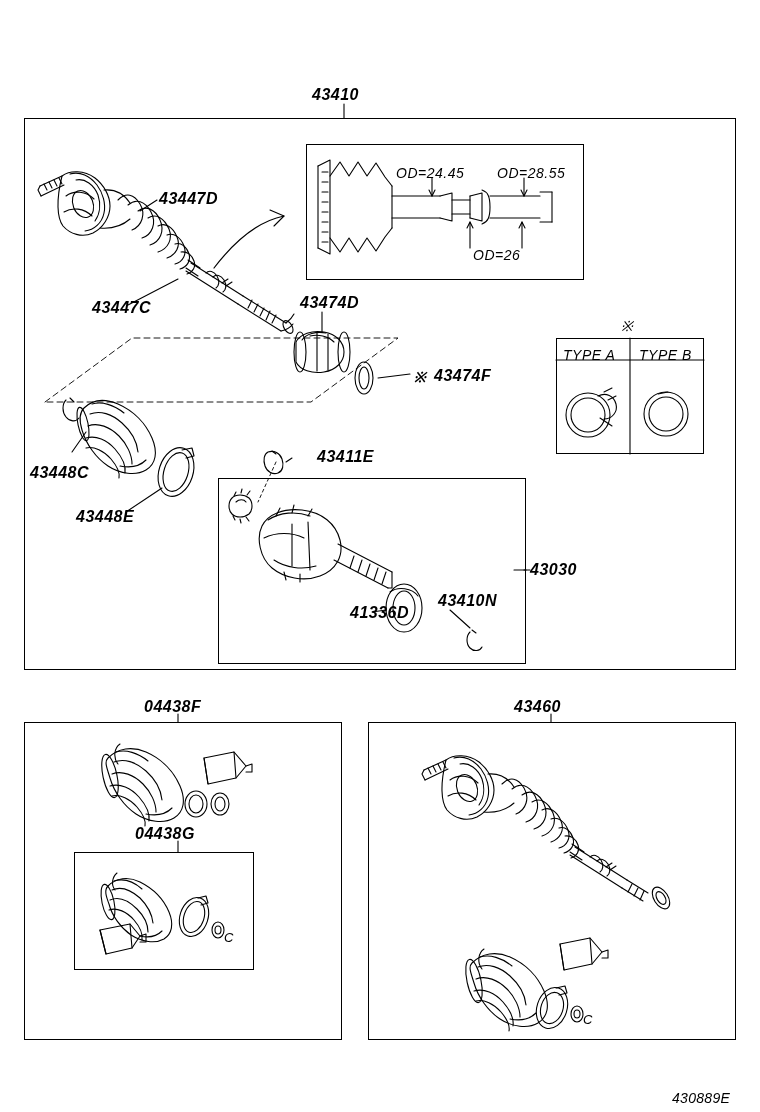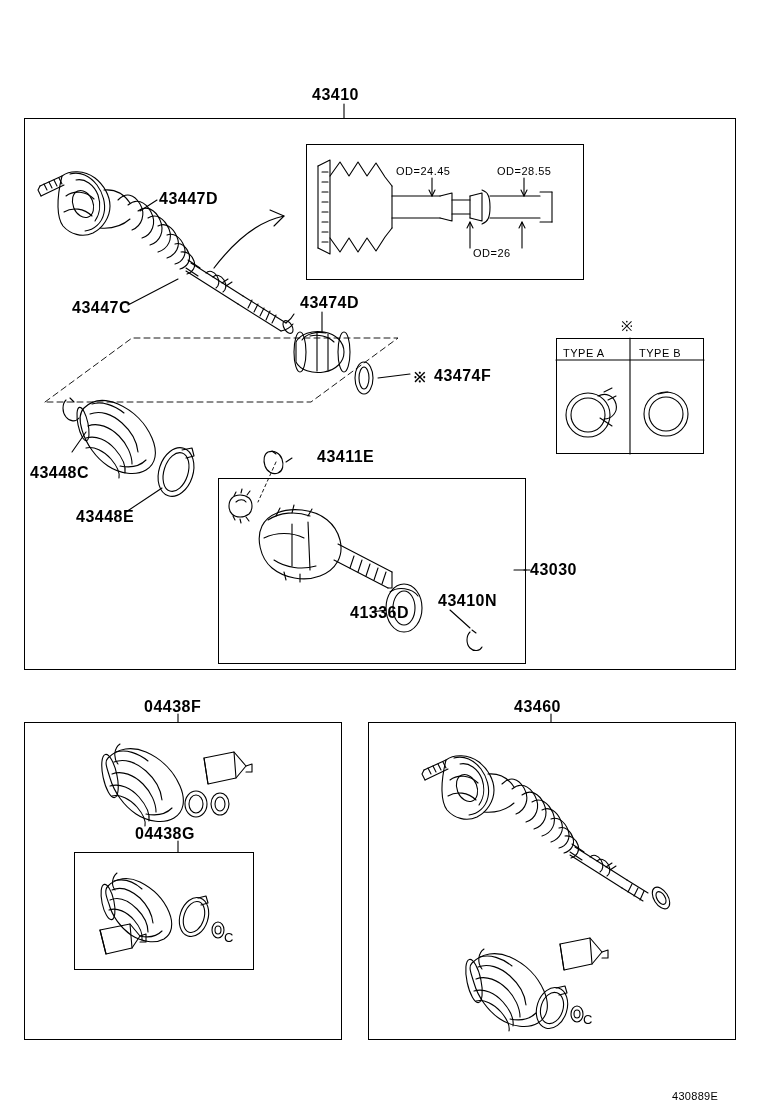--- a/index.html
+++ b/index.html
@@ -13,36 +13,37 @@
     position: relative;
     font-family: "Liberation Sans", sans-serif;
     color: #000000;
     overflow: hidden;
   }
   .page {
     position: absolute;
     left: 0; top: 0;
     width: 760px;
     height: 876px;
+    font-style: italic;
   }
   .lbl {
     position: absolute;
     font-family: "Liberation Sans", sans-serif;
     font-weight: bold;
     font-size: 16px;
     letter-spacing: 0.5px;
     white-space: nowrap;
     color: #000;
   }
   .lbl.tiny {
-    font-size: 11px;
+    font-size: 14px;
     font-weight: normal;
   }
   .lbl.code {
-    font-size: 11px;
+    font-size: 14px;
     font-weight: normal;
     letter-spacing: 0.3px;
   }
   .box {
     position: absolute;
     border: 1.4px solid #000;
     box-sizing: border-box;
     background: transparent;
   }
   .box.thin {
@@ -69,21 +70,21 @@
 
   <div class="box thin" style="left:218px; top:478px; width:308px; height:186px;"></div>
 
   <div class="box" style="left:24px; top:722px; width:318px; height:318px;"></div>
   <div class="box thin" style="left:74px; top:852px; width:180px; height:118px;"></div>
 
   <div class="box" style="left:368px; top:722px; width:368px; height:318px;"></div>
 
   <div class="lbl" style="left:312px; top:86px;">43410</div>
   <div class="lbl" style="left:159px; top:190px;">43447D</div>
-  <div class="lbl" style="left:72px; top:299px;">43447C</div>
+  <div class="lbl" style="left:92px; top:299px;">43447C</div>
   <div class="lbl" style="left:300px; top:294px;">43474D</div>
   <div class="lbl" style="left:414px; top:367px; font-size:14px;">※</div>
   <div class="lbl" style="left:434px; top:367px;">43474F</div>
   <div class="lbl" style="left:30px; top:457px;margin-top:7px;">43448C</div>
   <div class="lbl" style="left:76px; top:508px;">43448E</div>
   <div class="lbl" style="left:293px; top:448px;margin-left:24px;">43411E</div>
   <div class="lbl" style="left:530px; top:561px;">43030</div>
   <div class="lbl" style="left:302px; top:604px;margin-left:48px;">41336D</div>
   <div class="lbl" style="left:438px; top:592px;">43410N</div>
   <div class="lbl" style="left:144px; top:698px;">04438F</div>

